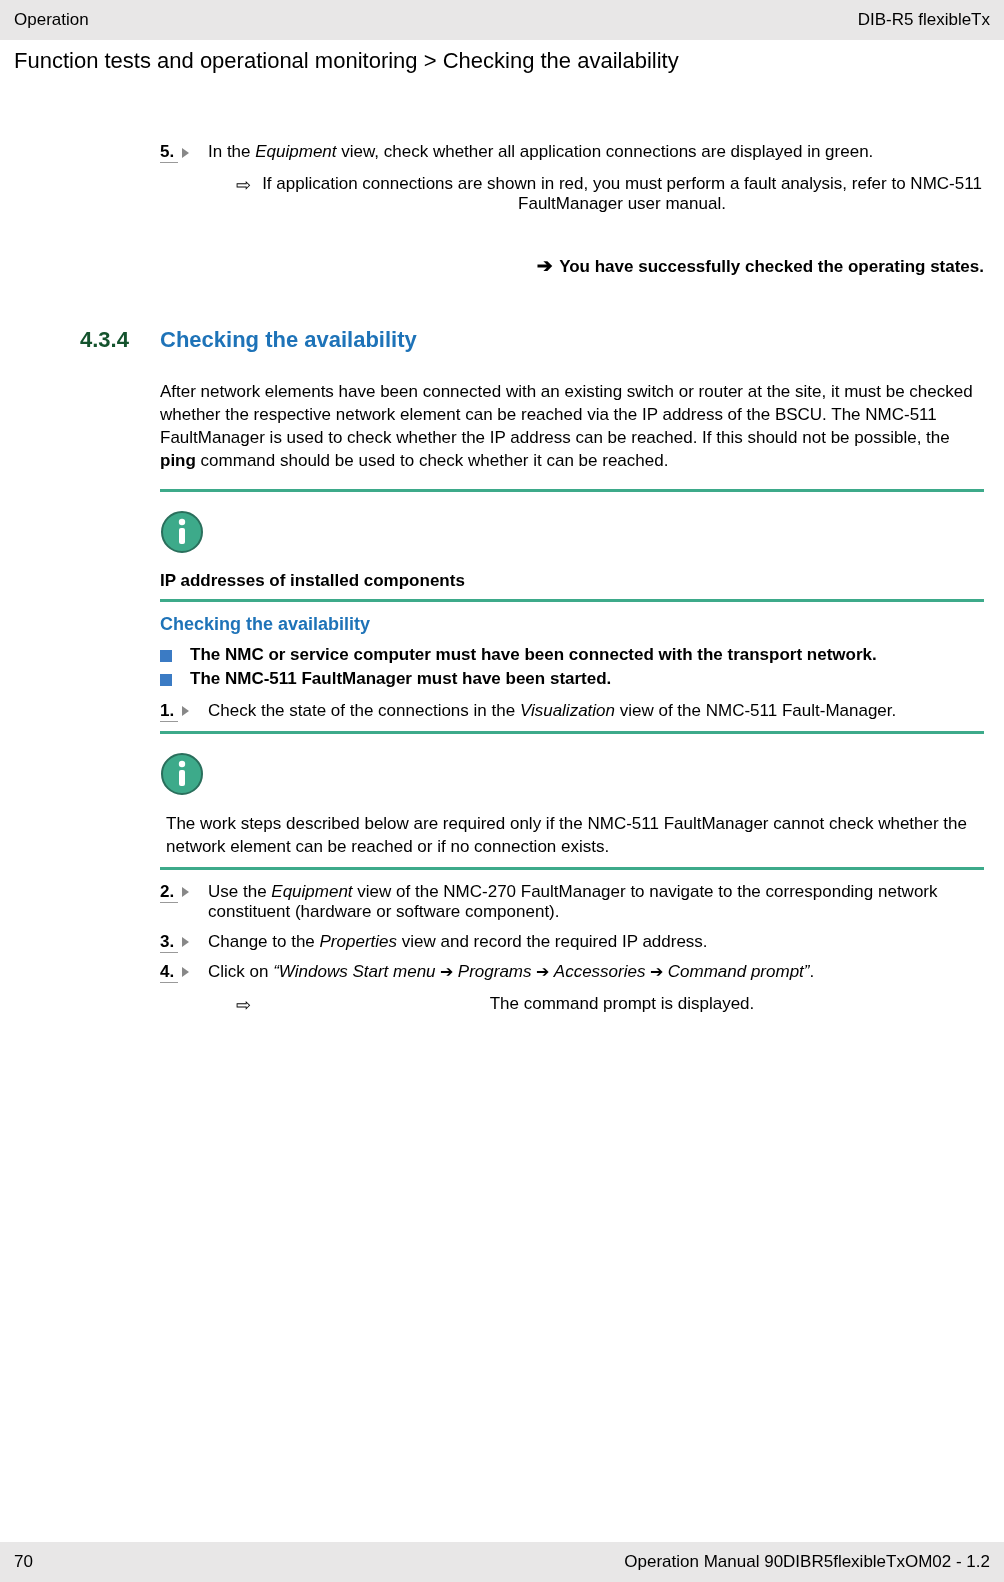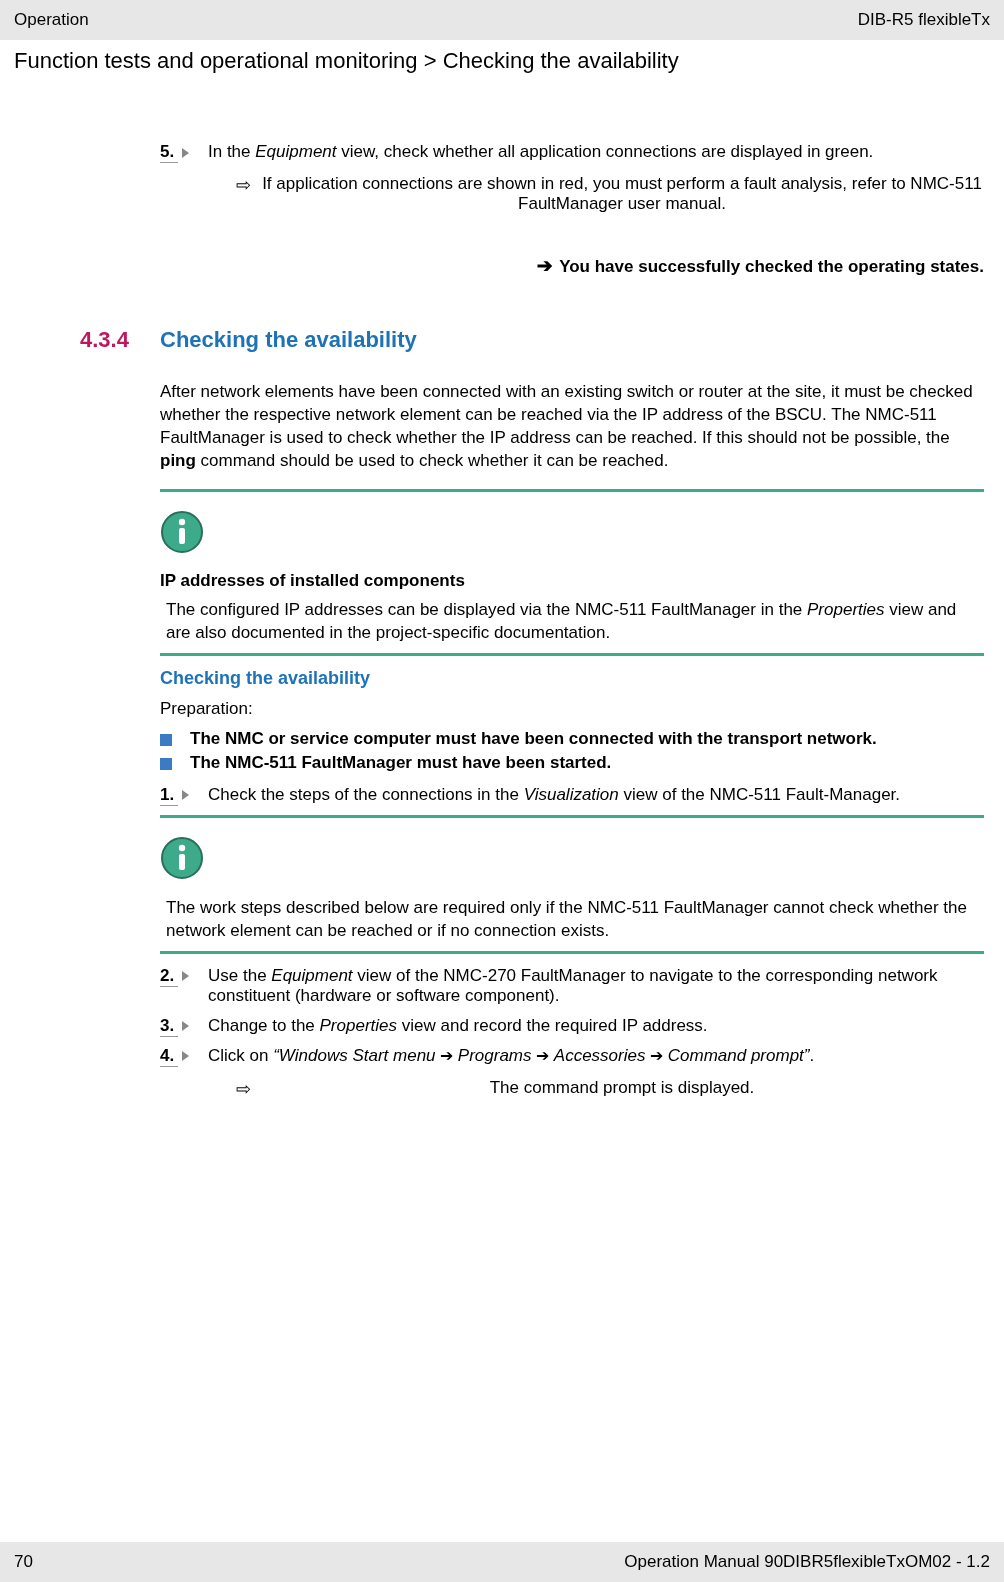--- a/index.html
+++ b/index.html
@@ -74,21 +74,21 @@
       font-size: 19px;
       margin-right: 2px;
     }
     .section-heading-row {
       display: flex;
       margin-left: -80px;
       margin-top: 50px;
       margin-bottom: 28px;
     }
     .section-num {
-      color: #be185d;
+      color: #14532d;
       font-size: 22px;
       font-weight: bold;
       width: 80px;
     }
     .section-title {
       color: #1e73b8;
       font-size: 22px;
       font-weight: bold;
     }
     .para {
@@ -186,44 +186,40 @@
     <span>After network elements have been connected with an existing switch or router at the site, it must be checked whether the respective network element can be reached via the IP address of the BSCU. The NMC-511 FaultManager is used to check whether the IP address can be reached. If this should not be possible, the </span><span class="bold">ping</span><span> command should be used to check whether it can be reached.</span>
   </div>
 
   <div class="note-divider"></div>
   <svg class="info-icon" viewBox="0 0 44 44">
     <circle cx="22" cy="22" r="20" fill="#3daa8a" stroke="#2a6f5c" stroke-width="2"></circle>
     <circle cx="22" cy="12" r="3.2" fill="#fff"></circle>
     <rect x="19" y="18" width="6" height="16" rx="2" fill="#fff"></rect>
   </svg>
   <div class="note-title">IP addresses of installed components</div>
-  <div class="note-body">
-    <span>The configured IP addresses can be displayed via the NMC-511 FaultManager in the </span><span class="italic">Properties</span><span> view and are also documented in the project-specific documentation.</span>
-  </div>
   <div class="note-divider"></div>
 
   <div class="subhead-blue">Checking the availability</div>
-  <div class="prep-label">Preparation:</div>
 
   <div class="bullet-row">
     <div class="bullet-sq"></div>
     <div class="bullet-txt">The NMC or service computer must have been connected with the transport network.</div>
   </div>
   <div class="bullet-row">
     <div class="bullet-sq"></div>
     <div class="bullet-txt">The NMC-511 FaultManager must have been started.</div>
   </div>
 
   <div class="steps-group">
     <div class="step-block">
       <div class="step-label">
         <span class="num-underline">1.</span><span class="tri"></span>
       </div>
       <div class="step-body">
-        <span>Check the steps of the connections in the </span><span class="italic">Visualization</span><span> view of the NMC-511 Fault-Manager.</span>
+        <span>Check the state of the connections in the </span><span class="italic">Visualization</span><span> view of the NMC-511 Fault-Manager.</span>
       </div>
     </div>
   </div>
 
   <div class="note-divider"></div>
   <svg class="info-icon" viewBox="0 0 44 44">
     <circle cx="22" cy="22" r="20" fill="#3daa8a" stroke="#2a6f5c" stroke-width="2"></circle>
     <circle cx="22" cy="12" r="3.2" fill="#fff"></circle>
     <rect x="19" y="18" width="6" height="16" rx="2" fill="#fff"></rect>
   </svg>

